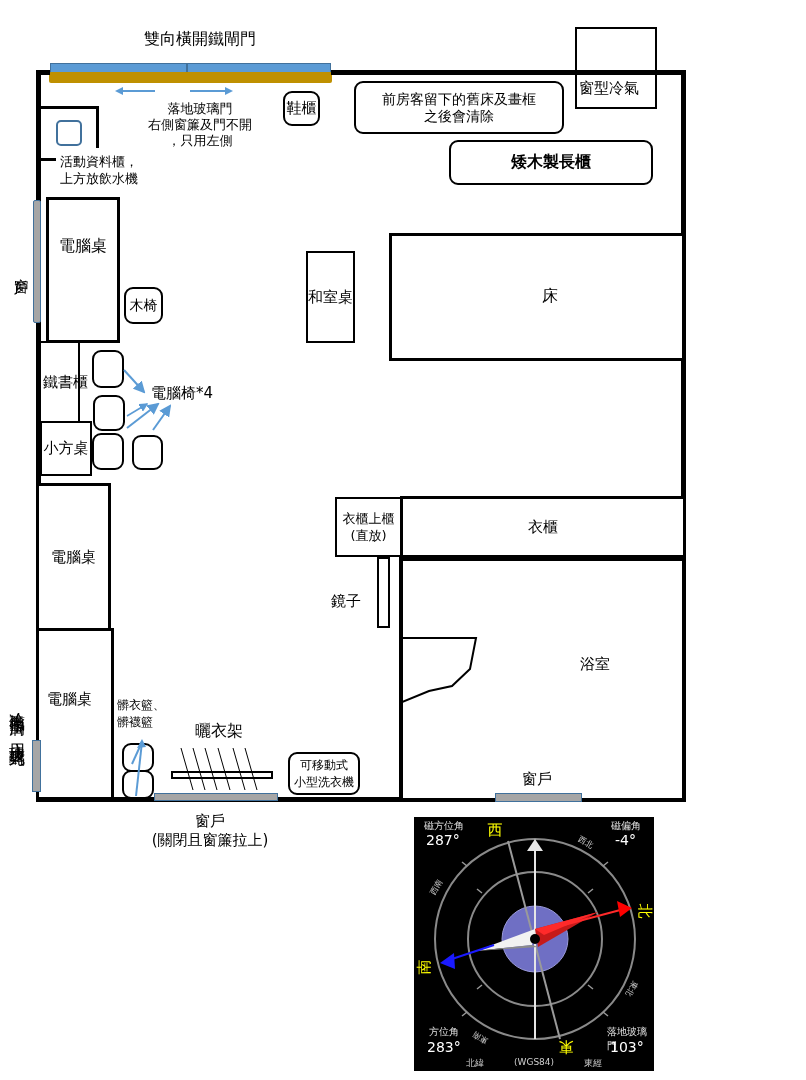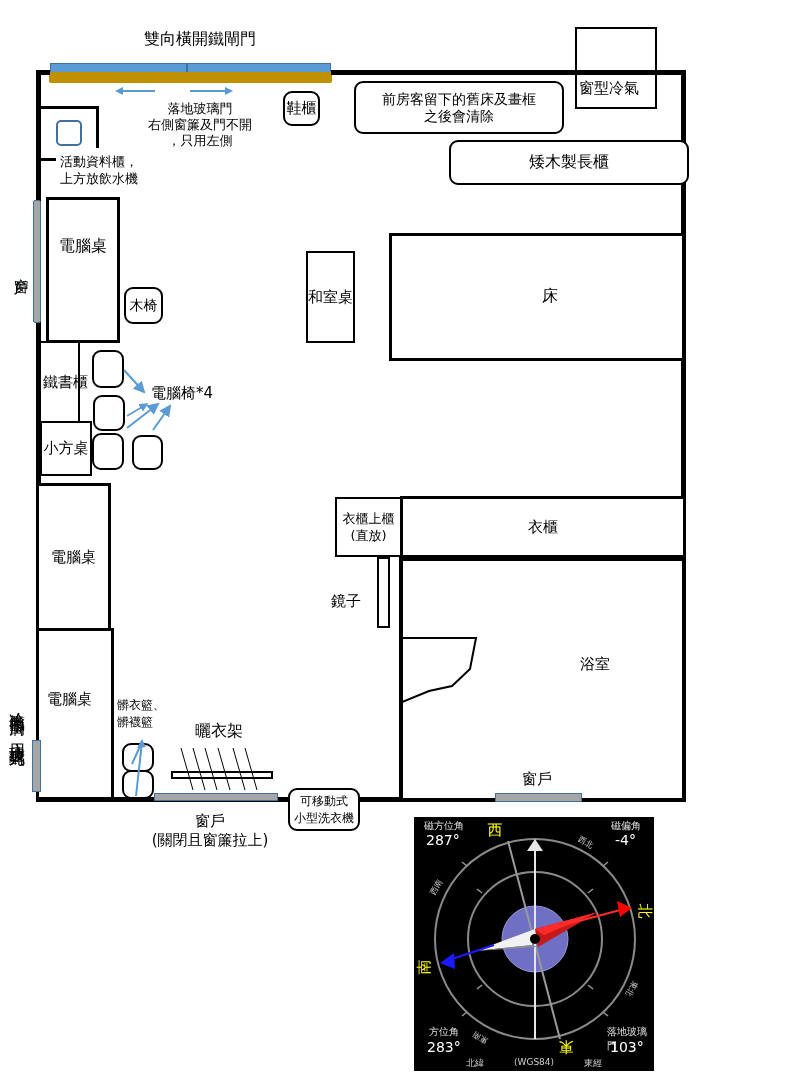--- a/index.html
+++ b/index.html
@@ -51,21 +51,21 @@
 
   <div class="rbox center" style="left:354px;top:81px;width:210px;height:53px;font-size:14px;line-height:17px;flex-direction:column;">
     <div>前房客留下的舊床及畫框</div>
     <div>之後會清除</div>
   </div>
 
   <div class="abs" style="left:575px;top:27px;width:82px;height:82px;border:2px solid #000;box-sizing:border-box;background:transparent;">
     <div class="abs" style="left:2px;top:50px;font-size:15px;white-space:nowrap;">窗型冷氣</div>
   </div>
 
-  <div class="rbox center" style="left:449px;top:140px;width:240px;height:45px;font-size:16px;">
+  <div class="rbox center" style="left:449px;top:140px;width:204px;height:45px;font-size:16px;font-weight:bold;">
     <span>矮木製長櫃</span>
   </div>
 
   <div class="abs" style="left:40px;top:106px;width:59px;height:3px;background:#000;"></div>
   <div class="abs" style="left:96px;top:106px;width:3px;height:42px;background:#000;"></div>
   <div class="abs" style="left:56px;top:120px;width:26px;height:26px;border:2px solid #41719c;border-radius:5px;box-sizing:border-box;"></div>
   <div class="abs" style="left:40px;top:158px;width:16px;height:3px;background:#000;"></div>
   <div class="lbl" style="left:60px;top:153px;text-align:center;font-size:13px;line-height:17px;">
     <div>活動資料櫃，</div>
     <div>上方放飲水機</div>
@@ -169,21 +169,21 @@
     <line x1="55" y1="3" x2="67" y2="45" stroke="#000" stroke-width="1"></line>
     <line x1="67" y1="3" x2="79" y2="45" stroke="#000" stroke-width="1"></line>
   </svg>
 
   <div class="win" style="left:154px;top:793px;width:124px;height:8px;"></div>
   <div class="lbl" style="left:140px;top:812px;width:140px;font-size:15px;line-height:19px;">
     <div>窗戶</div>
     <div>(關閉且窗簾拉上)</div>
   </div>
 
-  <div class="rbox center" style="left:288px;top:788px;width:72px;height:43px;font-size:12px;line-height:17px;flex-direction:column;">
+  <div class="rbox center" style="left:288px;top:752px;width:72px;height:43px;font-size:12px;line-height:17px;flex-direction:column;">
     <div>可移動式</div>
     <div>小型洗衣機</div>
   </div>
 </div>
 
 <div class="abs" style="left:414px;top:817px;width:240px;height:254px;background:#000;overflow:hidden;">
   <svg width="240" height="254">
 
     <circle cx="121" cy="122" r="100" fill="none" stroke="#8a8a8a" stroke-width="2"></circle>
     <circle cx="121" cy="122" r="67" fill="none" stroke="#8a8a8a" stroke-width="2"></circle>

